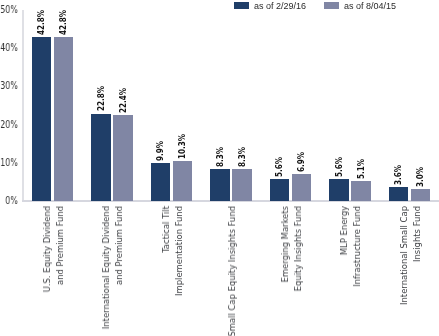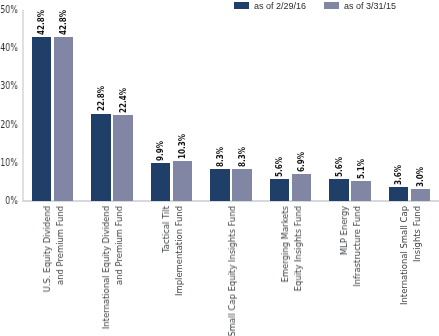--- a/index.html
+++ b/index.html
@@ -38,21 +38,21 @@
 </style>
 </head>
 <body>
 
 <div id="chart">
 
   <div class="legend">
     <span class="legend-sw" style="left: 233.8px; background: rgb(31, 62, 104);"></span>
     <span class="legend-tx" style="left:254.2px">as of 2/29/16</span>
     <span class="legend-sw" style="left: 324.3px; background: rgb(128, 134, 164);"></span>
-    <span class="legend-tx" style="left:343.7px">as of 3/31/15</span>
+    <span class="legend-tx" style="left:343.7px">as of 8/04/15</span>
   </div>
 
   <div class="y-axis-line"></div>
   <div class="x-axis-line"></div>
 
   <div class="plot" id="ticks">
       <div class="ylabel" style="top: 195px;">0%</div>
       <div class="ylabel" style="top: 156.82px;">10%</div>
       <div class="ylabel" style="top: 118.64px;">20%</div>
       <div class="ylabel" style="top: 80.46px;">30%</div>

